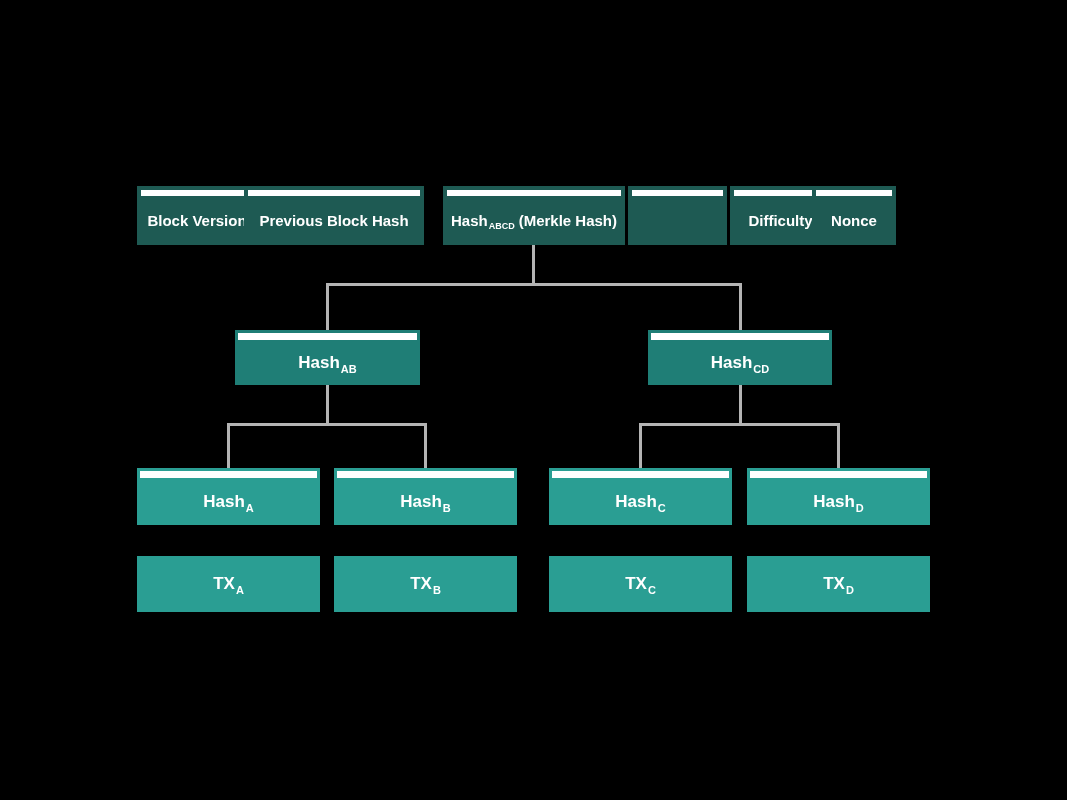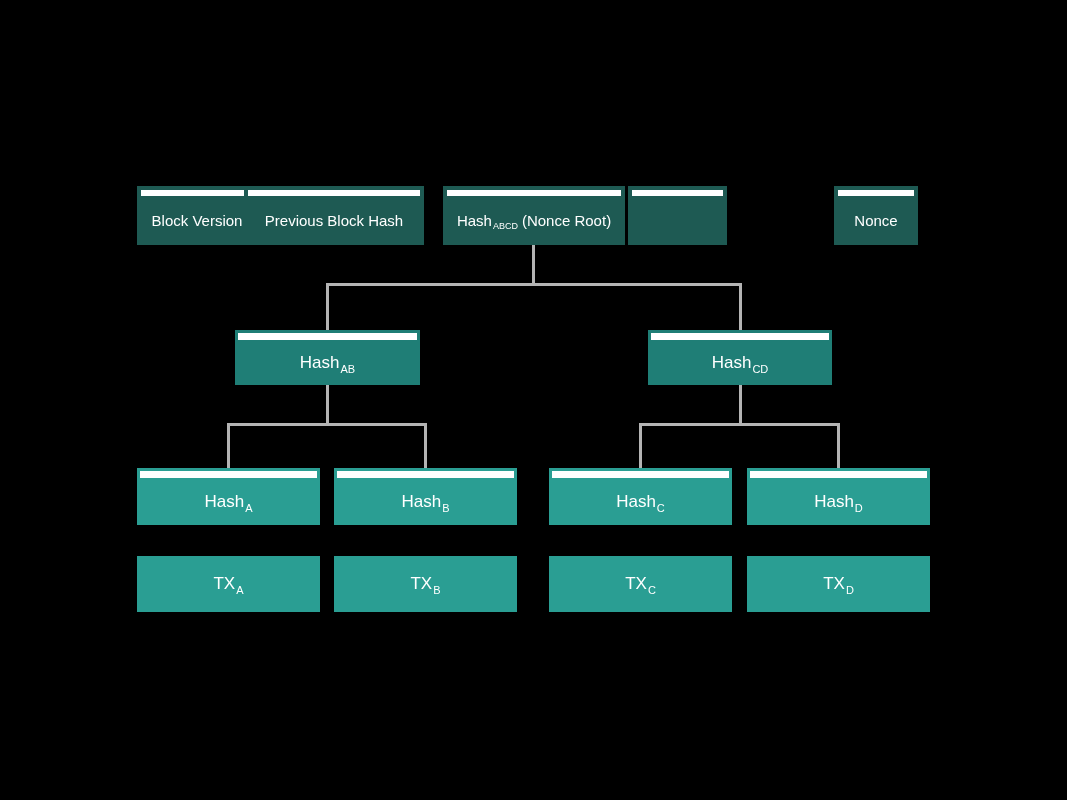--- a/index.html
+++ b/index.html
@@ -14,21 +14,21 @@
   html, body { margin: 0; padding: 0; background: var(--background); }
   .stage {
     position: relative;
     width: 1067px;
     height: 800px;
     background: var(--background);
     font-family: "Liberation Sans", sans-serif;
     color: var(--text);
     overflow: hidden;
   }
-  .box { position: absolute; }
+  .box { position: absolute; font-weight: bold; }
   .hbox { top: 186px; height: 59px; background: var(--header-box); }
   .bbox { top: 330px; height: 55px; background: var(--branch-box); }
   .lbox { top: 468px; height: 57px; background: var(--leaf-box); }
   .txbox { top: 556px; height: 56px; background: var(--leaf-box); }
 
   .stripe { position: absolute; background: var(--stripe); }
   .hbox .stripe { top: 4px; left: 4px; right: 4px; height: 6px; }
   .bbox .stripe, .lbox .stripe { top: 3px; left: 3px; right: 3px; height: 7px; }
 
   .label {
@@ -43,21 +43,21 @@
   .sub { position: relative; font-size: 11px; top: 6px; margin-left: 1px; }
   .hbox .sub { font-size: 9px; top: 5px; }
   .suffix { margin-left: 4px; }
 
   
   .seg-1 { left: 137px; width: 120px; }
   .seg-2 { left: 244px; width: 180px; }
   .seg-3 { left: 443px; width: 182px; }
   .seg-4 { left: 628px; width: 99px; }
   .seg-5 { left: 730px; width: 101px; }
-  .seg-6 { left: 834px; width: 84px; }
+  .seg-6 { left: 812px; width: 84px; }
 
   
   .pos-ab { left: 235px; width: 185px; }
   .pos-cd { left: 648px; width: 184px; }
   .pos-a { left: 137px; width: 183px; }
   .pos-b { left: 334px; width: 183px; }
   .pos-c { left: 549px; width: 183px; }
   .pos-d { left: 747px; width: 183px; }
 
   .conn { position: absolute; background: var(--connector); }
@@ -79,25 +79,31 @@
     <div class="stripe"></div>
     <div class="label">
       <span>Previous Block Hash</span>
     </div>
   </div>
   <div class="box hbox seg-3">
     <div class="stripe"></div>
     <div class="label">
       <span>Hash</span>
       <span class="sub">ABCD</span>
-      <span class="suffix">(Nonce Root)</span>
+      <span class="suffix">(Merkle Hash)</span>
     </div>
   </div>
   <div class="box hbox seg-4">
     <div class="stripe"></div>
+  </div>
+  <div class="box hbox seg-5">
+    <div class="stripe"></div>
+    <div class="label">
+      <span>Difficulty</span>
+    </div>
   </div>
   <div class="box hbox seg-6">
     <div class="stripe"></div>
     <div class="label">
       <span>Nonce</span>
     </div>
   </div>
 
   <div class="conn conn-v" style="left:532px; top:245px; height:41px;"></div>
   <div class="conn conn-h" style="left:326px; top:283px; width:416px;"></div>

